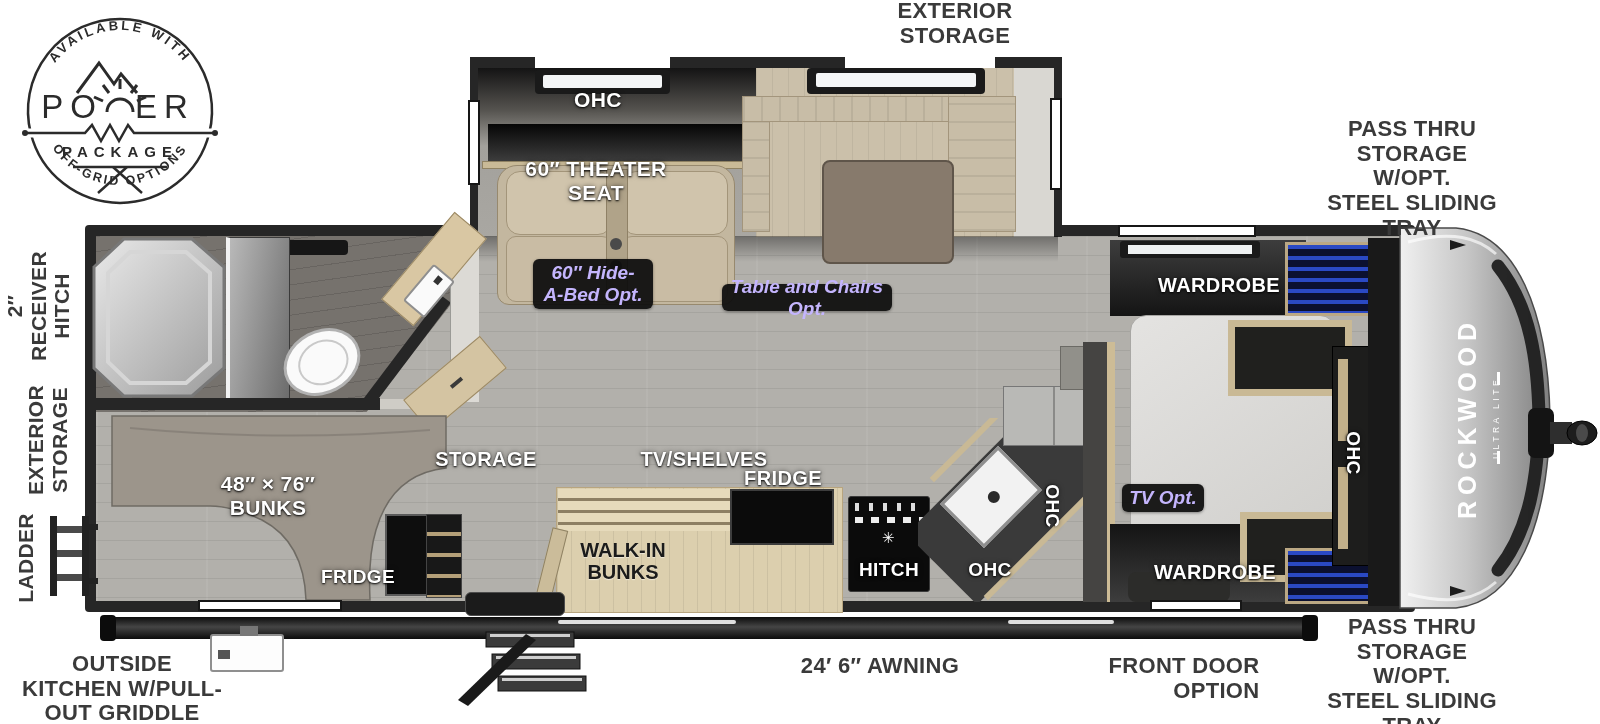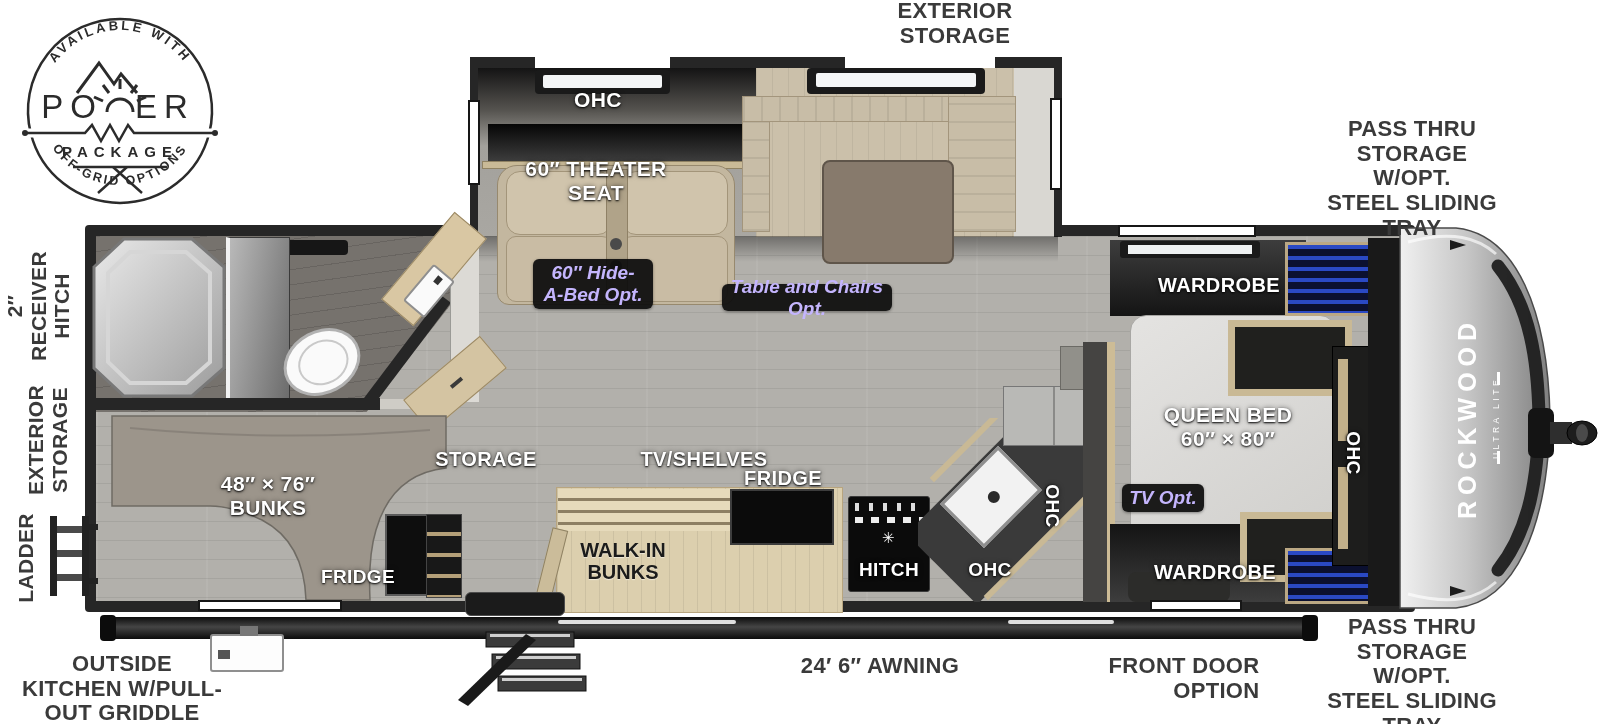--- a/index.html
+++ b/index.html
@@ -210,22 +210,20 @@
   <div class="abs cubby" style="left:1285px;top:548px;width:100px;height:56px;"></div>
   <div class="abs" style="left:1332px;top:346px;width:44px;height:220px;background:#1d1d1c;border:1px solid #000;box-sizing:border-box;">
     <div class="abs" style="left:5px;top:12px;width:10px;height:82px;background:#c2b08a;"></div>
     <div class="abs" style="left:5px;top:120px;width:10px;height:82px;background:#c2b08a;"></div>
   </div>
   <div class="abs" style="left:1368px;top:238px;width:44px;height:368px;background:#191919;"></div>
   <div class="abs" style="left:1128px;top:572px;width:102px;height:30px;background:#2c2c2a;border-radius:8px;"></div>
   <div class="abs win" style="left:1150px;top:600px;width:92px;height:11px;"></div>
 
   <div class="lbl lbl-in" style="left:1219px;top:285px;">WARDROBE</div>
-  <div class="lbl lbl-in" style="left:1228px;top:427px;font-size:21px;">QUEEN BED
-60″ × 80″</div>
   <div class="lbl lbl-in vert-cw" style="left:1353px;top:453px;font-size:19px;">OHC</div>
   <div class="badge-opt" style="left:1122px;top:484px;width:82px;height:28px;">
     <span>TV Opt.</span>
   </div>
   <div class="lbl lbl-in" style="left:1215px;top:572px;">WARDROBE</div>
 
   <div class="lbl lbl-in" style="left:268px;top:496px;font-size:21px;">48″ × 76″
 BUNKS</div>
   <div class="lbl lbl-in" style="left:358px;top:577px;font-size:19px;">FRIDGE</div>
 

